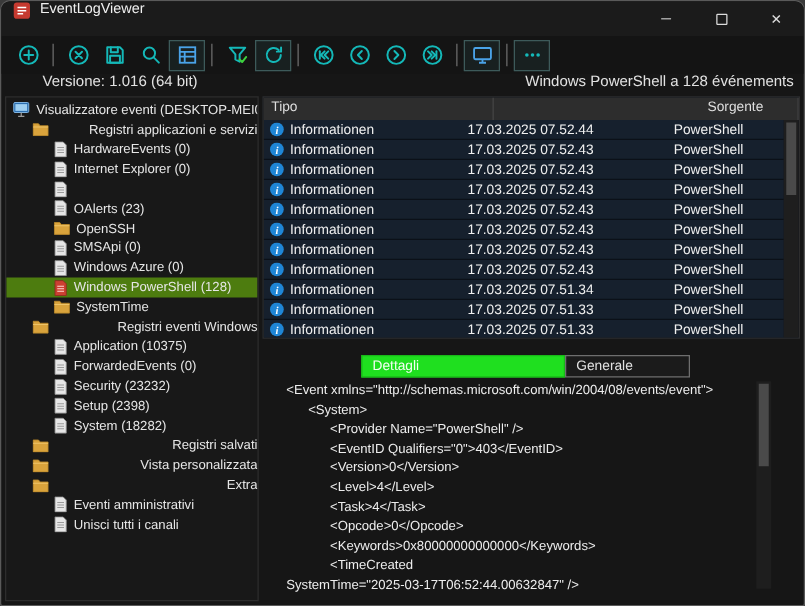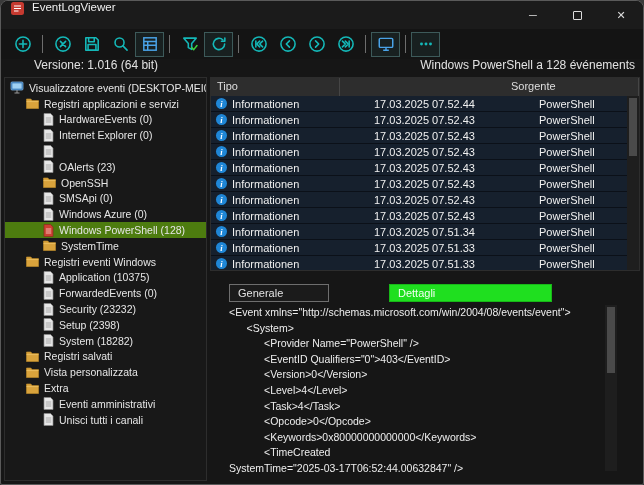--- a/index.html
+++ b/index.html
@@ -27,29 +27,29 @@
 
   
   .inforow { position:absolute; top:57px; left:0; right:0; height:17px; display:flex;
              justify-content:space-between; padding:0 8px; font-size:12px; color:#e2e2e2;margin-left:25px; }
 
   
   .tree { position:absolute; top:76px; left:3px; width:203px; bottom:3px; background:#181818;
           border:1px solid #2d2d2d; overflow:hidden; font-size:10.5px; padding-top:2px; }
   .tree-item { display:flex; align-items:center; height:15.8px; gap:5px; white-space:nowrap; overflow:hidden; }
   .tree-item .ti-ic { flex:0 0 auto; display:flex; align-items:center; }
-  .lvl0 { padding-left:5px; } .lvl1 { padding-left:21px; } .lvl2 { padding-left:38px; }
+  .lvl0 { padding-left:5px; } .lvl1 { padding-left:21px;justify-content:space-between; } .lvl2 { padding-left:38px; }
   .tree-item.selected { background:#4d7c0f; }
 
   
   .etable { position:absolute; top:76px; left:209px; right:3px; height:194px; background:#10161f;
             border:1px solid #2d2d2d; overflow:hidden; }
   .thead { display:flex; height:18px; background:#2d2d2d; color:#dedede; font-size:11px; }
   .th { padding:2px 6px 0 6px; border-right:1px solid #454545; }
-  .th-tipo { width:129px; } .th-data { width:165px;margin-top:24px; } .th-sorg { flex:1; }
+  .th-tipo { width:184px; } .th-data { width:165px;margin-top:24px; } .th-sorg { flex:1; }
   .tbody { position:absolute; top:18px; left:0; right:12px; bottom:0; }
   .trow { display:flex; align-items:center; height:16px; background:#16202d;
           border-bottom:1px solid #0b1018; font-size:11px; color:#f0f0f0; }
   .td-tipo { width:157px; display:flex; align-items:center; gap:5px; padding-left:5px; overflow:hidden; }
   .td-data { width:165px; padding-left:6px; } .td-sorg { flex:1; padding-left:6px; }
   .info-ic { width:11px; height:11px; border-radius:50%; background:#1f86d6; color:#fff;
              font:italic bold 8.5px "Liberation Serif",serif; display:flex; align-items:center;
              justify-content:center; flex:0 0 auto; }
   .vscroll { position:absolute; top:18px; right:0; bottom:0; width:12px; background:#1e1e1e; }
   .vthumb { position:absolute; top:2px; left:2px; right:2px; height:58px; background:#4a4a4a; }
@@ -479,22 +479,22 @@
           <div class="td-data">17.03.2025 07.51.33</div>
           <div class="td-sorg">PowerShell</div>
         </div>
       </div>
     <div class="vscroll">
         <div class="vthumb"></div>
       </div>
   </div>
 
   <div class="tabs">
+    <div class="tab tab-details">Dettagli</div>
     <div class="tab tab-general">Generale</div>
-    <div class="tab tab-details">Dettagli</div>
   </div>
 
   <div class="xmlview" id="xmlview">
       <div class="xml-line">&lt;Event xmlns="http://schemas.microsoft.com/win/2004/08/events/event"&gt;</div>
       <div class="xml-line">      &lt;System&gt;</div>
       <div class="xml-line">            &lt;Provider Name="PowerShell" /&gt;</div>
       <div class="xml-line">            &lt;EventID Qualifiers="0"&gt;403&lt;/EventID&gt;</div>
       <div class="xml-line">            &lt;Version&gt;0&lt;/Version&gt;</div>
       <div class="xml-line">            &lt;Level&gt;4&lt;/Level&gt;</div>
       <div class="xml-line">            &lt;Task&gt;4&lt;/Task&gt;</div>

